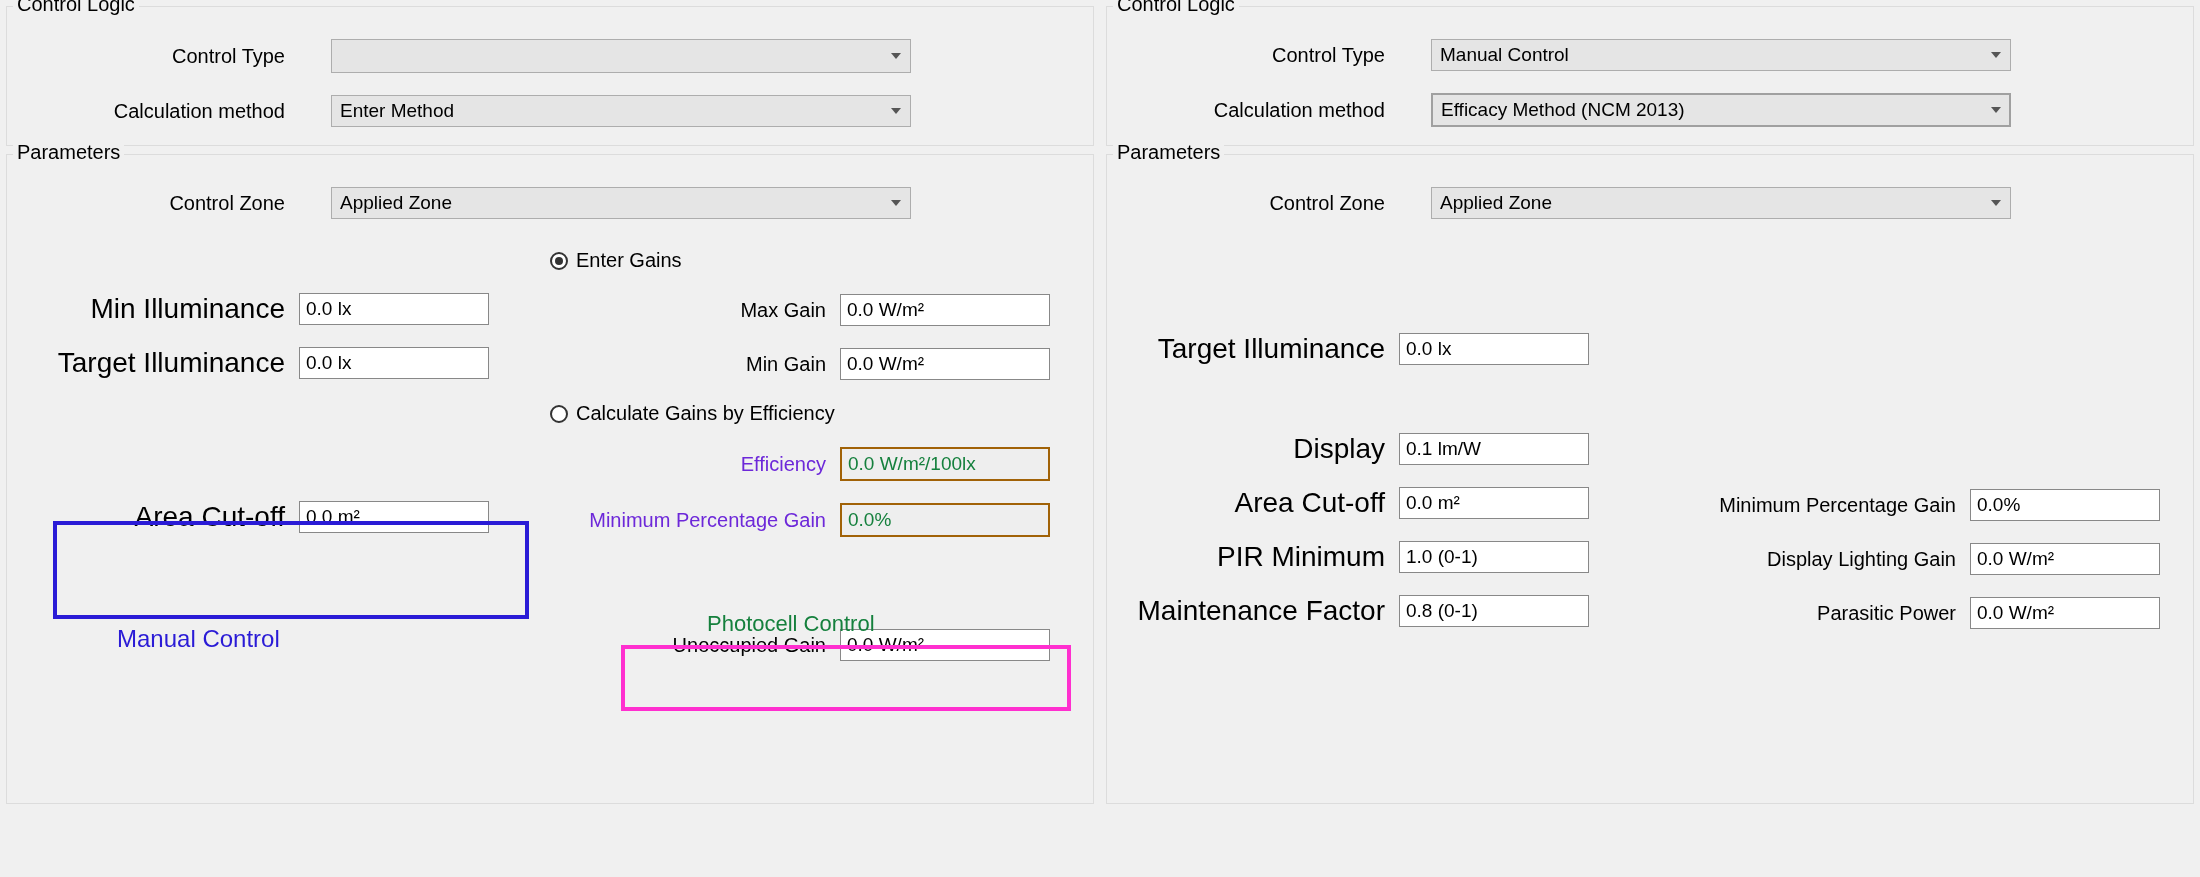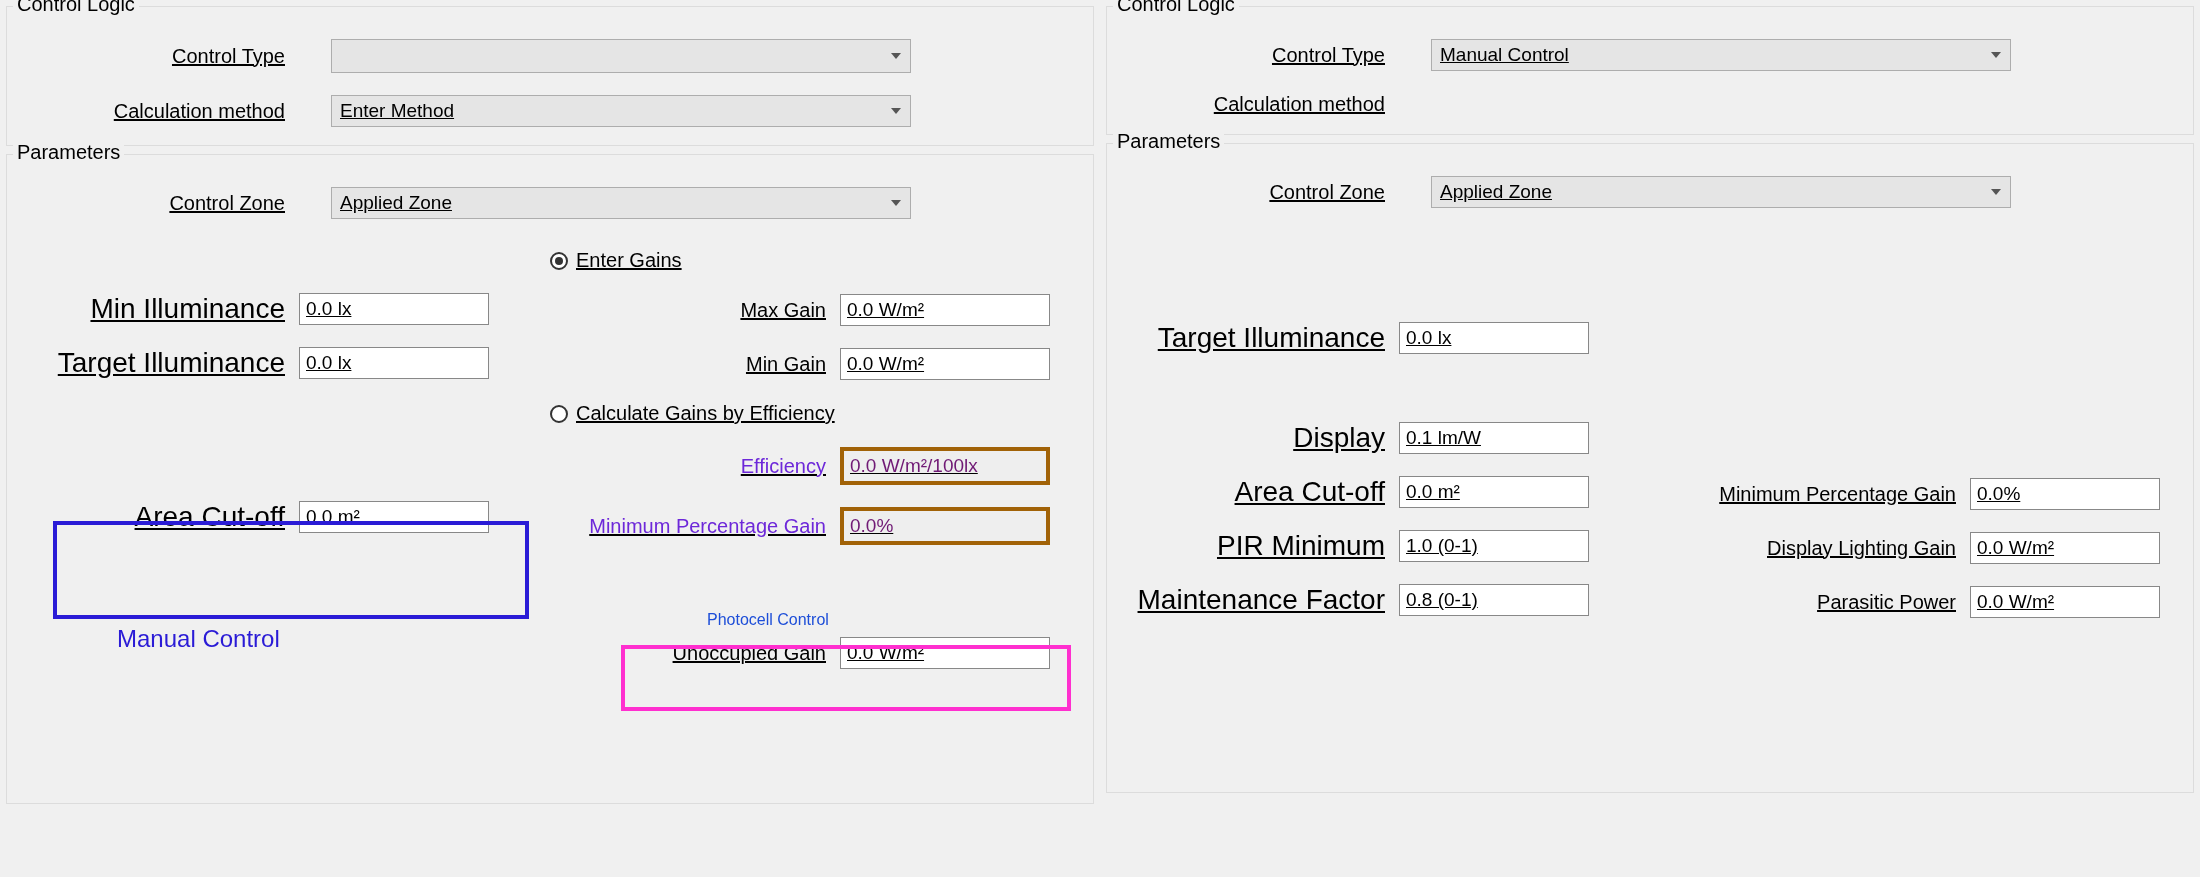--- a/index.html
+++ b/index.html
@@ -30,21 +30,20 @@
   .divider {
     width: 5px;
     background: #e00000;
   }
   .group {
     border: 1px solid #dcdcdc;
     margin: 6px 6px 8px 6px;
     padding: 10px 12px 18px 12px;
     position: relative;
     background: #f0f0f0;
-    text-decoration: underline;
   }
   .group-title {
     position: absolute;
     top: -14px;
     left: 6px;
     background: #f0f0f0;
     padding: 0 4px;
     font-size: 20px;
   }
   .row {
@@ -89,23 +88,23 @@
   .select-wide { width: 580px; }
   input.text {
     font-family: inherit;
     font-size: 19px;
     padding: 4px 6px;
     border: 1px solid #888;
     background: #fff;
     width: 190px;
   }
   input.text.disabled {
-    color: #701a75;
+    color: #15803d;
     background: #eee;
-    border: 4px solid #a16207;
+    border: 2px solid #a16207;
   }
   .radio {
     width: 18px; height:18px;
     border: 2px solid #333;
     border-radius: 50%;
     margin-right: 8px;
     display:inline-flex;
     align-items:center;
     justify-content:center;
     background:#fff;
@@ -149,22 +148,22 @@
     border: 4px solid #ff2fcf;
     pointer-events:none;
   }
   .anno-text-blue {
     position:absolute;
     color:#2a1bd6;
     font-size:24px;
   }
   .anno-text-pink {
     position:absolute;
-    color:#1d4ed8;
-    font-size:16px;
+    color:#15803d;
+    font-size:22px;
   }
 </style>
 </head>
 <body>
 
 <div class="container">
 
   <div class="panel panel-left">
 
     <div class="group">
@@ -266,20 +265,23 @@
 
       <div class="row">
         <div class="label">Control Type</div>
         <div class="select-wrap">
           <div class="select select-wide">Manual Control</div>
         </div>
       </div>
 
       <div class="row">
         <div class="label">Calculation method</div>
+        <div class="select-wrap">
+          <div class="select select-wide" style="border:2px solid #a0a0a0;">Efficacy Method (NCM 2013)</div>
+        </div>
       </div>
     </div>
 
     <div class="group" style="height:650px;">
       <div class="group-title">Parameters</div>
 
       <div class="row">
         <div class="label">Control Zone</div>
         <div class="select-wrap">
           <div class="select select-wide">Applied Zone</div>

